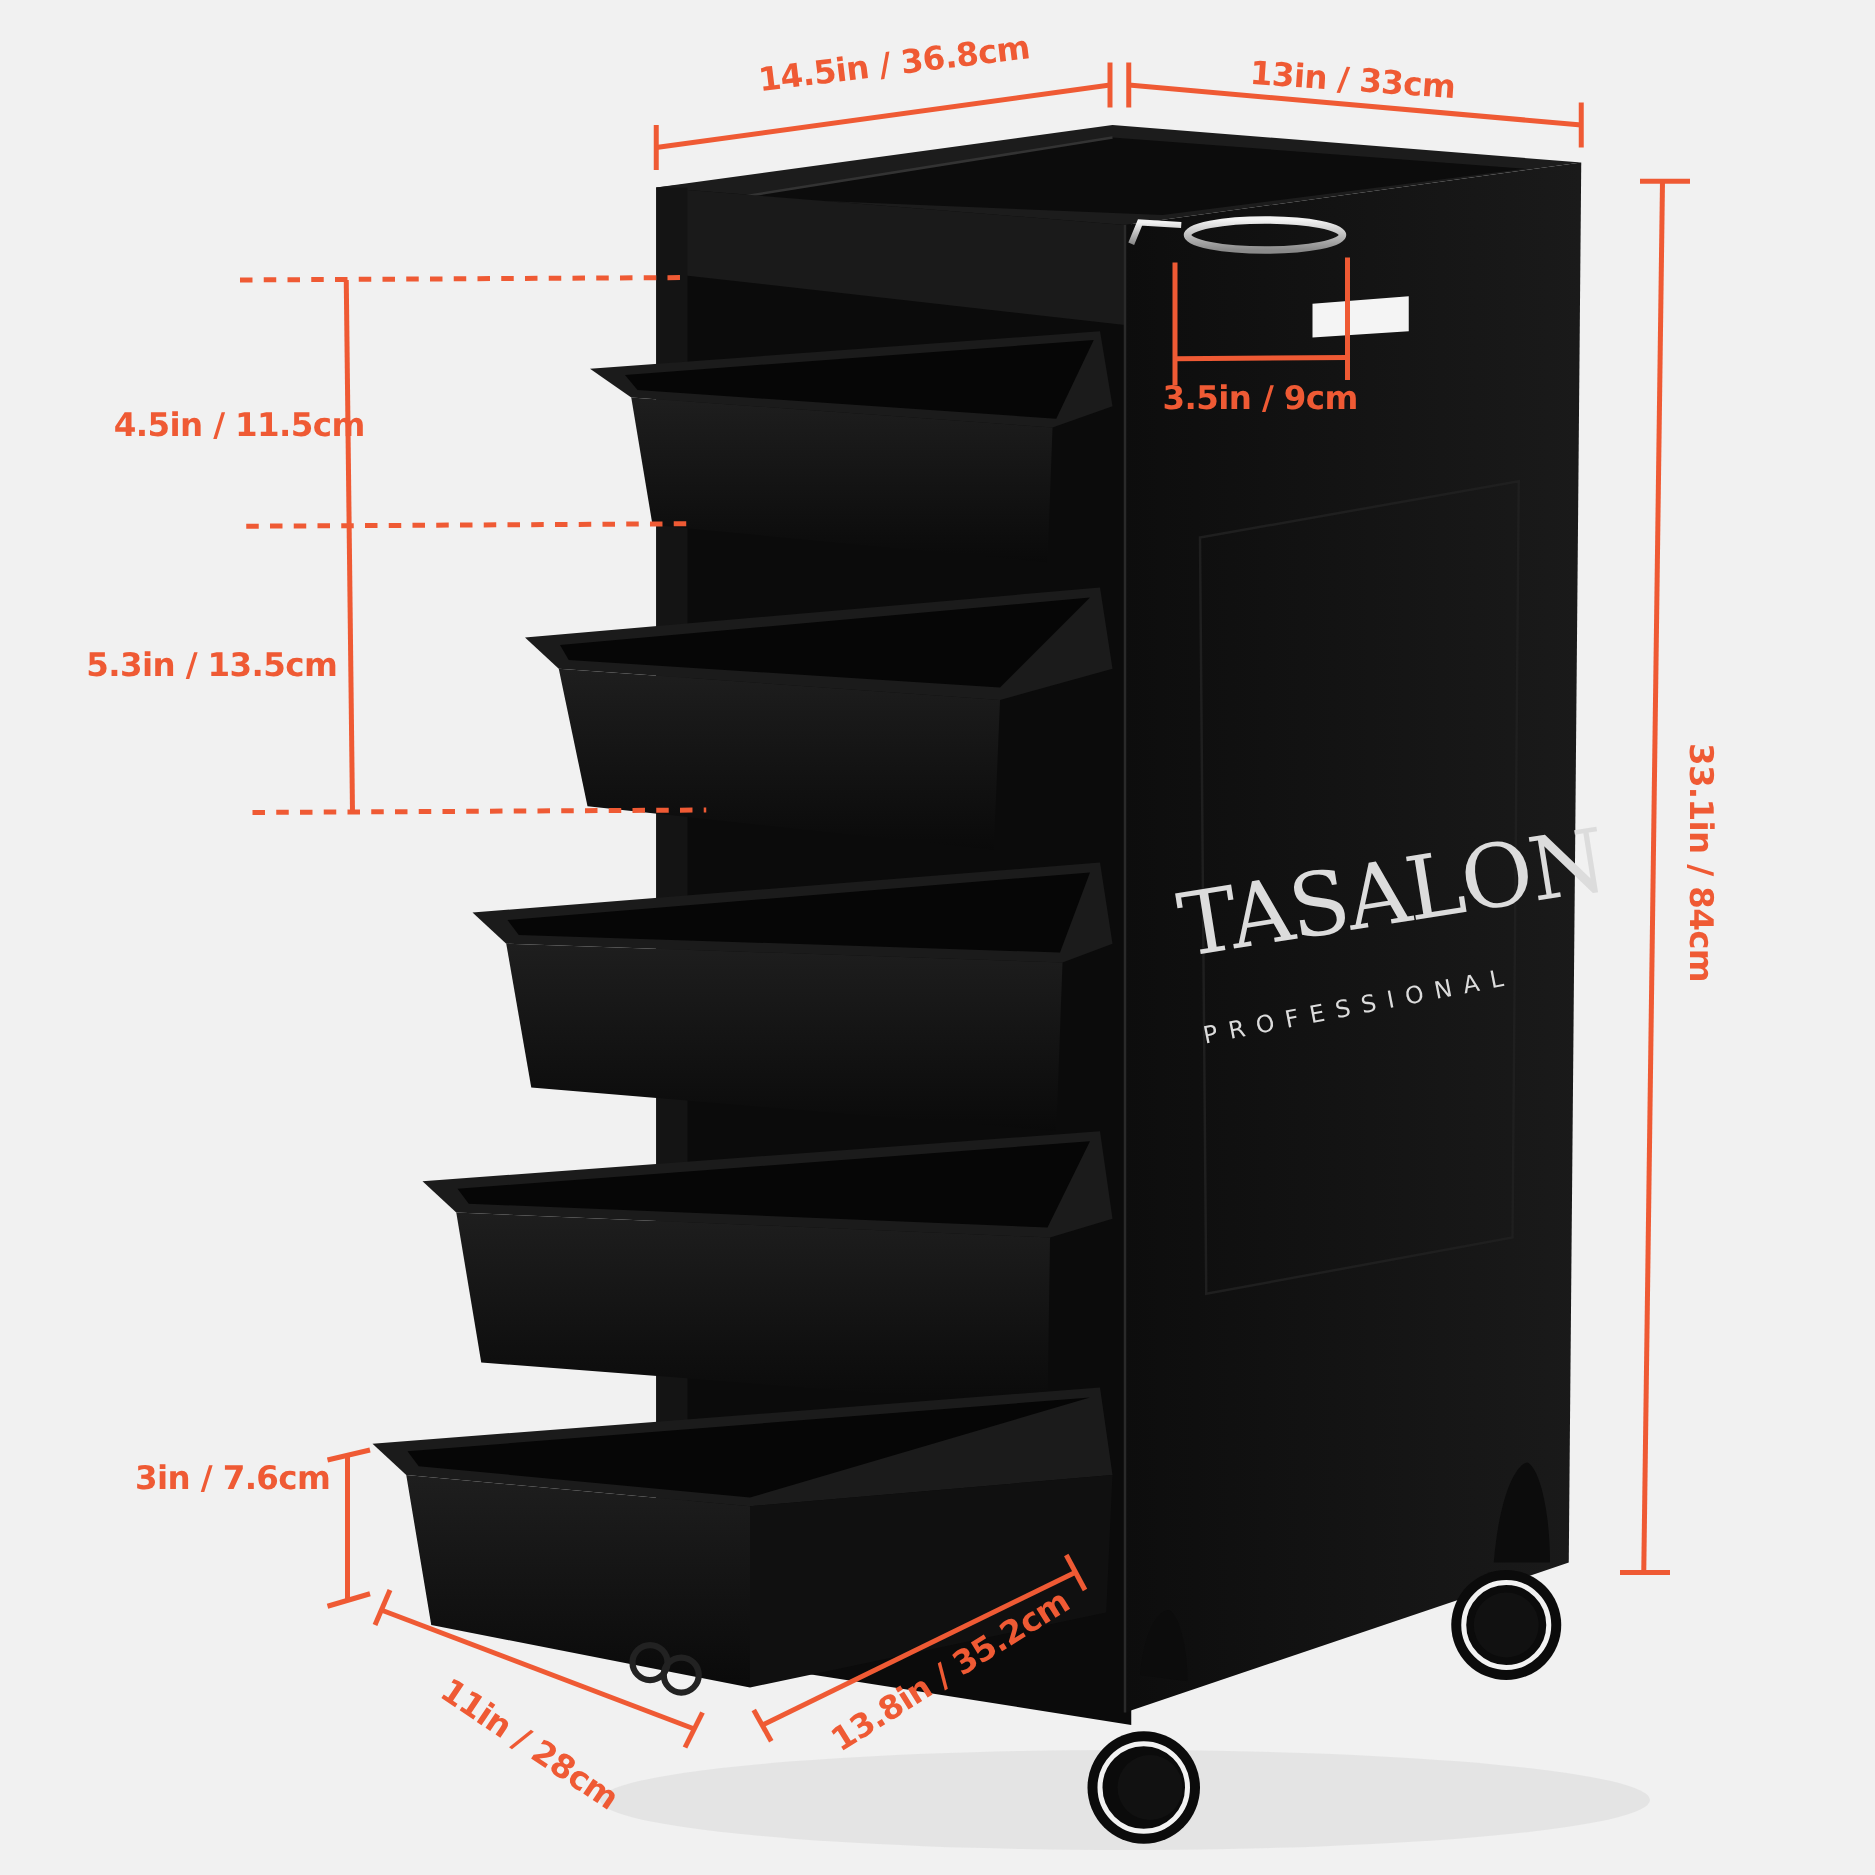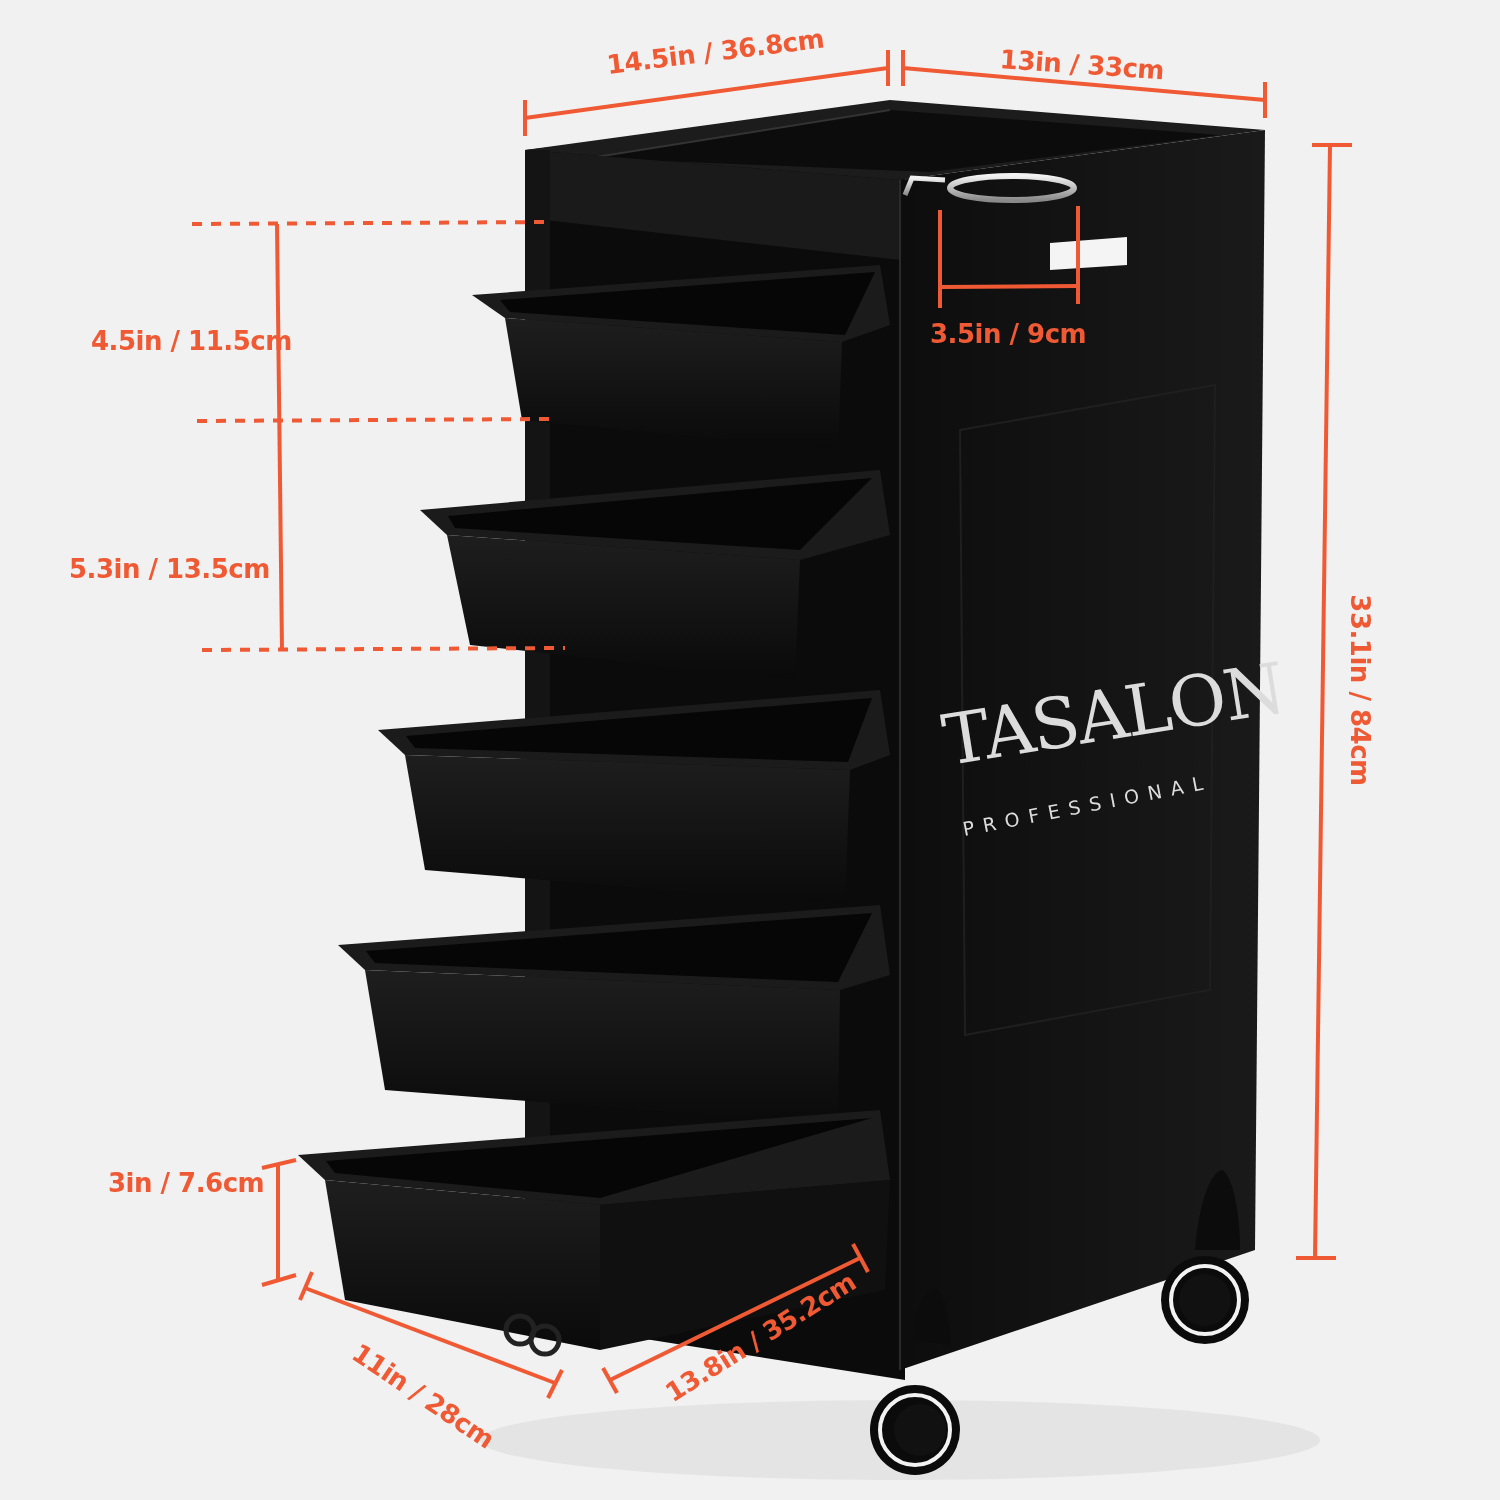--- a/index.html
+++ b/index.html
@@ -144,19 +144,19 @@
       <line x1="202" y1="650" x2="565" y2="648"></line>
     </g>
   </svg>
 
   <div class="brand brand-name" style="left:950px; top:700px; transform:rotate(-9deg); transform-origin:left bottom;">TASALON</div>
   <div class="brand brand-sub" style="left:965px; top:818px; transform:rotate(-11deg); transform-origin:left bottom;">PROFESSIONAL</div>
 
   <div class="dim" style="left:607px; top:50px; transform:rotate(-7deg); transform-origin:left center;">14.5in / 36.8cm</div>
   <div class="dim" style="left:1000px; top:44px; transform:rotate(4deg); transform-origin:left center;">13in / 33cm</div>
   <div class="dim" style="left:1250px; top:675px; transform:rotate(90deg); transform-origin:center center; width:220px; text-align:center;">33.1in / 84cm</div>
-  <div class="dim" style="left:930px; top:319px;">3.5in / 9cm</div>
+  <div class="dim" style="left:930px; top:304px;">3.5in / 9cm</div>
   <div class="dim" style="left:63px; top:326px;margin-left:28px;">4.5in / 11.5cm</div>
-  <div class="dim" style="left:69px; top:518px;margin-top:36px;">5.3in / 13.5cm</div>
+  <div class="dim" style="left:69px; top:518px;">5.3in / 13.5cm</div>
   <div class="dim" style="left:108px; top:1168px;">3in / 7.6cm</div>
   <div class="dim" style="left:355px; top:1335px; transform:rotate(34deg); transform-origin:left center;">11in / 28cm</div>
   <div class="dim" style="left:668px; top:1380px; transform:rotate(-32deg); transform-origin:left center;">13.8in / 35.2cm</div>
 </div>
 
 </body></html>

